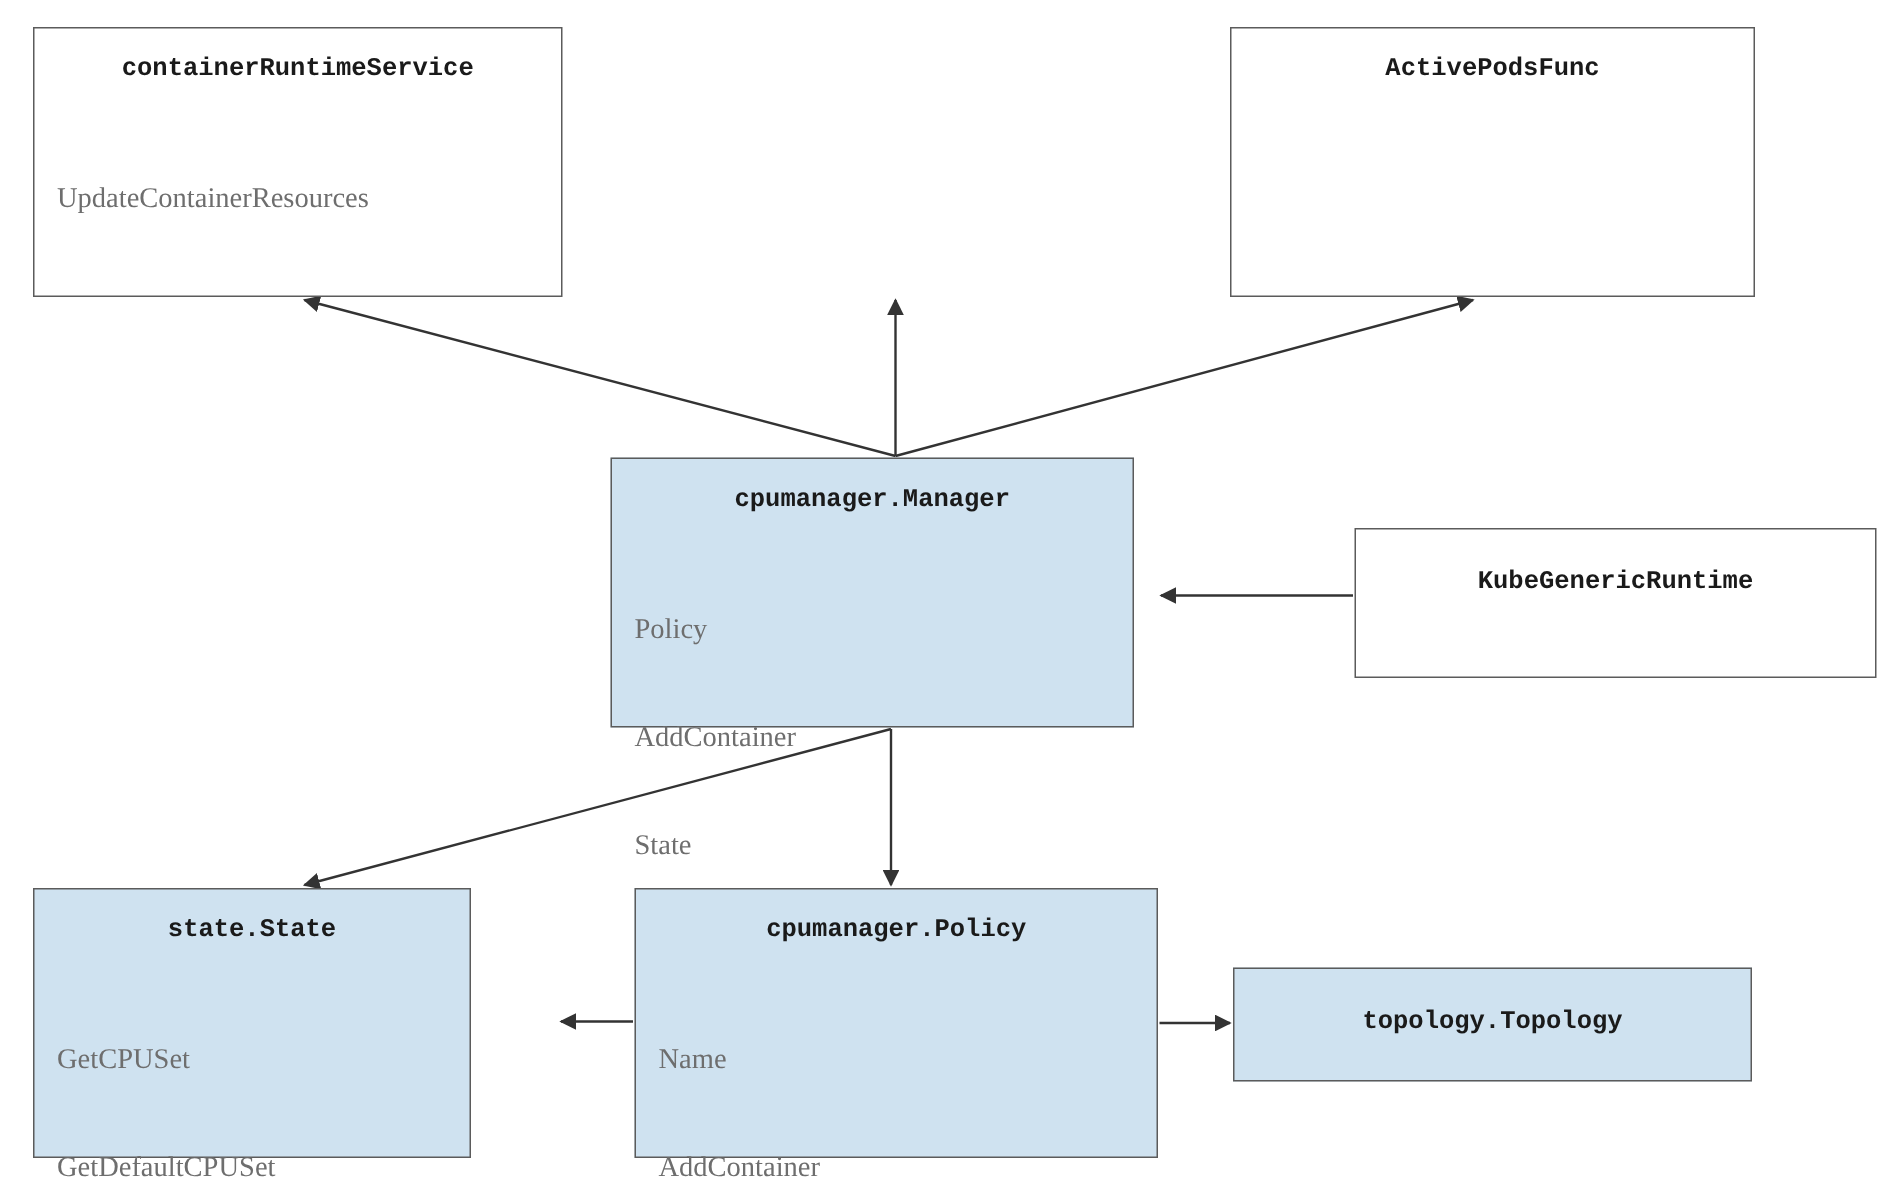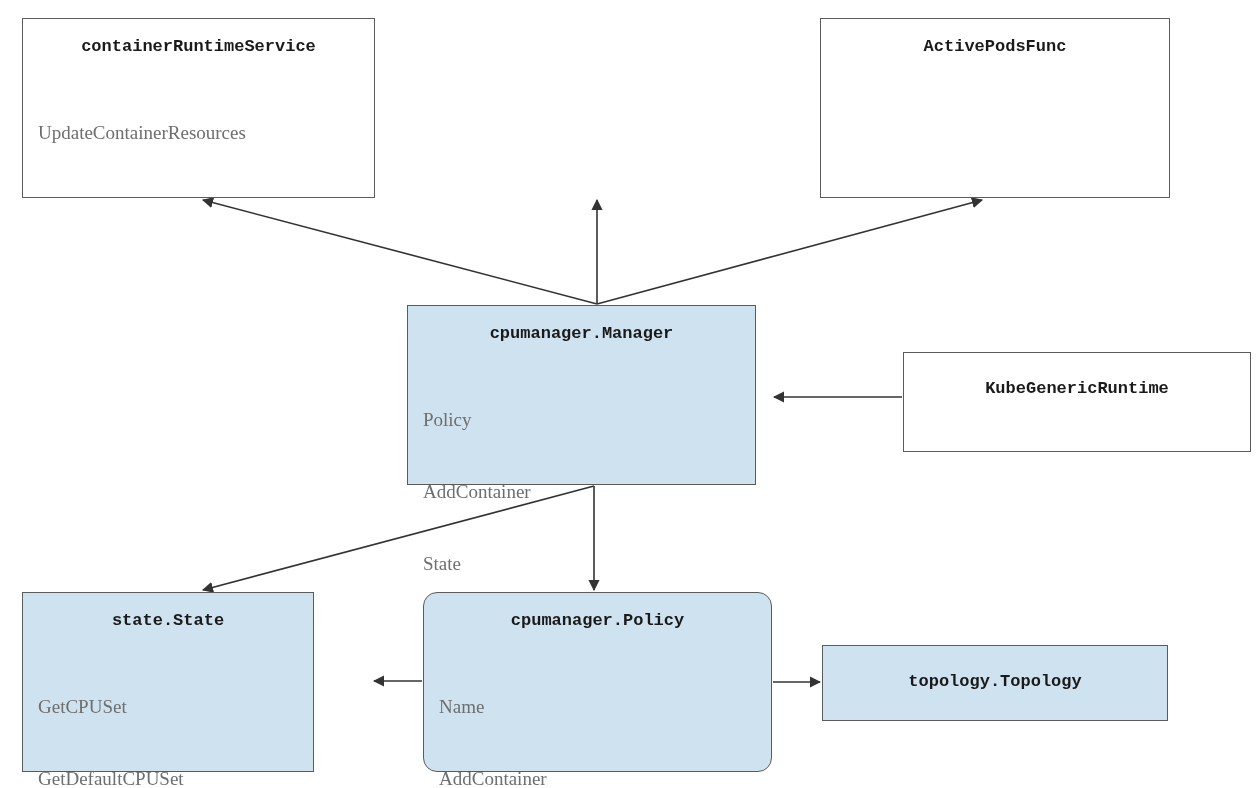--- a/index.html
+++ b/index.html
@@ -59,21 +59,21 @@
   .node-members .member {
     display: block;
   }
   
   #node-containerRuntimeService { left: 22px;  top: 18px;  width: 353px; height: 180px; }
   #node-podStatusProvider       { left: 422px; top: 18px;  width: 361px; height: 180px; }
   #node-activePodsFunc          { left: 820px; top: 18px;  width: 350px; height: 180px; }
   #node-cpumanagerManager       { left: 407px; top: 305px; width: 349px; height: 180px; }
   #node-kubeGenericRuntime      { left: 903px; top: 352px; width: 348px; height: 100px;  }
   #node-stateState              { left: 22px;  top: 592px; width: 292px; height: 180px; }
-  #node-cpumanagerPolicy        { left: 423px; top: 592px; width: 349px; height: 180px; border-radius: 14px; }
+  #node-cpumanagerPolicy        { left: 423px; top: 592px; width: 349px; height: 180px; }
   #node-topologyTopology        { left: 822px; top: 645px; width: 346px; height: 76px;  }
   #node-kubeGenericRuntime .node-title,
   #node-topologyTopology .node-title { margin-top: 26px; }
 </style>
 </head>
 <body>
 
 <div id="diagram">
 
   <svg id="edges" viewBox="0 0 1258 788" width="1258" height="788" xmlns="http://www.w3.org/2000/svg">

